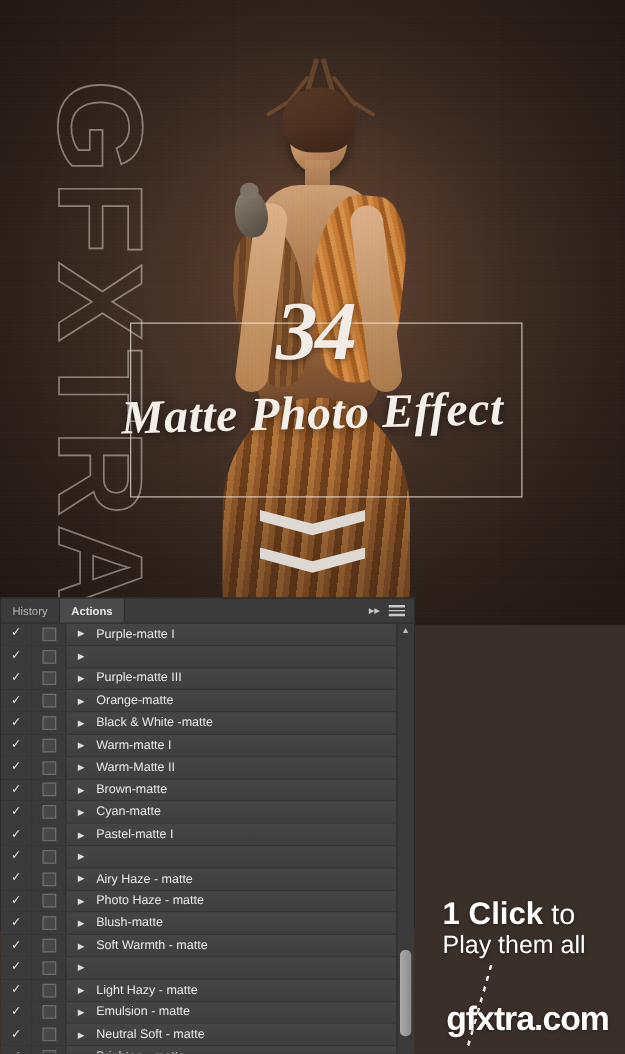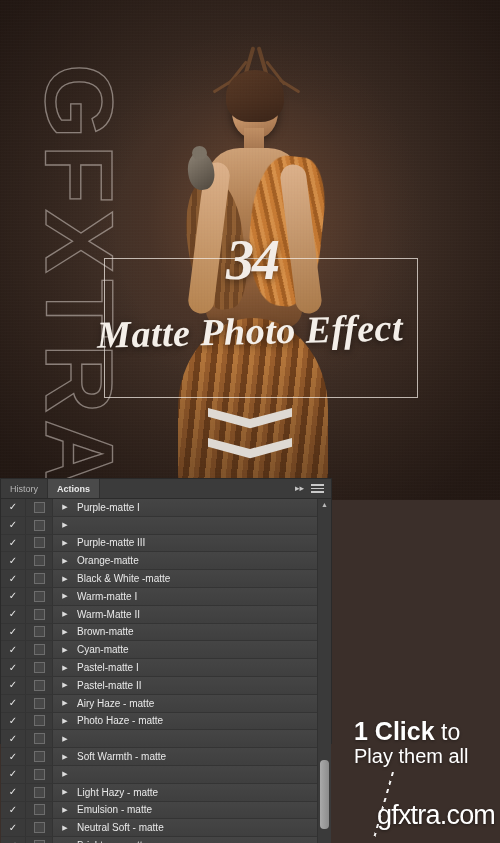--- a/index.html
+++ b/index.html
@@ -43,21 +43,21 @@
   .birdhead{position:absolute;left:192px;top:146px;width:15px;height:14px;border-radius:50%;background:#7c7366;}
   .grain{position:absolute;inset:0;opacity:.16;
          background-image:repeating-linear-gradient(0deg,rgba(255,255,255,.06) 0 1px,transparent 1px 3px),
                           repeating-linear-gradient(90deg,rgba(0,0,0,.07) 0 1px,transparent 1px 3px);}
 
   
   .title-frame{position:absolute;left:104px;top:258px;width:314px;height:140px;
                border:1px solid rgba(245,238,232,.72);box-sizing:border-box;}
   .num{position:absolute;left:182px;top:232px;width:140px;text-align:center;
        font-family:"Liberation Serif",serif;font-style:italic;font-weight:700;
-       font-size:56px;line-height:1;color:#f2ece6;letter-spacing:-2px;
+       font-size:67px;line-height:1;color:#f2ece6;letter-spacing:-2px;
        text-shadow:0 2px 6px rgba(0,0,0,.45);}
   .maintitle{position:absolute;left:72px;top:312px;width:356px;text-align:center;
        font-family:"Liberation Serif",serif;font-style:italic;font-weight:700;
        font-size:38px;line-height:1.05;color:#f4efe9;letter-spacing:.5px;
        text-shadow:0 2px 7px rgba(0,0,0,.5);transform:rotate(-1.4deg);white-space:nowrap;}
 
   
   .chev-wrap{position:absolute;left:208px;top:408px;width:84px;height:62px;}
   .chev{position:absolute;left:0;width:84px;height:26px;
         background:#ded9d3;
@@ -102,22 +102,22 @@
   .sarrow{height:12px;color:#b9b9b9;font-size:7px;text-align:center;line-height:12px;}
   .sthumb{position:absolute;left:2px;width:9px;border-radius:4px;background:linear-gradient(90deg,#a9a9a9,#8c8c8c);}
 
   
   .promo{position:absolute;left:354px;top:718px;width:162px;}
   .promo .l1{font-size:23px;color:#fff;line-height:1.05;white-space:nowrap;
              text-shadow:0 1px 3px rgba(0,0,0,.4);}
   .promo .l1 .big{font-weight:700;font-size:25px;}
   .promo .l2{font-size:20px;color:#fff;line-height:1.25;white-space:nowrap;
              text-shadow:0 1px 3px rgba(0,0,0,.4);}
-  .gfx{position:absolute;left:357px;top:800px;font-size:27px;font-weight:400;color:#fff;
-       letter-spacing:-.8px;text-shadow:0 1px 3px rgba(0,0,0,.45);margin-left:20px;}
+  .gfx{position:absolute;left:357px;top:800px;font-size:27px;font-weight:700;color:#fff;
+       letter-spacing:-.8px;text-shadow:0 1px 3px rgba(0,0,0,.45);}
   .dotline{position:absolute;left:392px;top:772px;width:2px;height:71px;
            background:repeating-linear-gradient(#fff 0 4px,transparent 4px 9px);
            transform:rotate(16deg);transform-origin:top center;opacity:.95;}
 </style>
 </head>
 <body>
 
 <div id="stage">
 
   <div class="photo">
@@ -255,21 +255,20 @@
             </div>
             <div class="c-tri">▶</div>
             <div class="c-name">Pastel-matte I</div>
           </div>
           <div class="row">
             <div class="c-check">✓</div>
             <div class="c-box">
               <b></b>
             </div>
             <div class="c-tri">▶</div>
-            <div class="c-name">Pastel-matte II</div>
           </div>
           <div class="row">
             <div class="c-check">✓</div>
             <div class="c-box">
               <b></b>
             </div>
             <div class="c-tri">▶</div>
             <div class="c-name">Airy Haze - matte</div>
           </div>
           <div class="row">
@@ -279,20 +278,21 @@
             </div>
             <div class="c-tri">▶</div>
             <div class="c-name">Photo Haze - matte</div>
           </div>
           <div class="row">
             <div class="c-check">✓</div>
             <div class="c-box">
               <b></b>
             </div>
             <div class="c-tri">▶</div>
+            <div class="c-name">Blush-matte</div>
           </div>
           <div class="row">
             <div class="c-check">✓</div>
             <div class="c-box">
               <b></b>
             </div>
             <div class="c-tri">▶</div>
             <div class="c-name">Soft Warmth - matte</div>
           </div>
           <div class="row">

